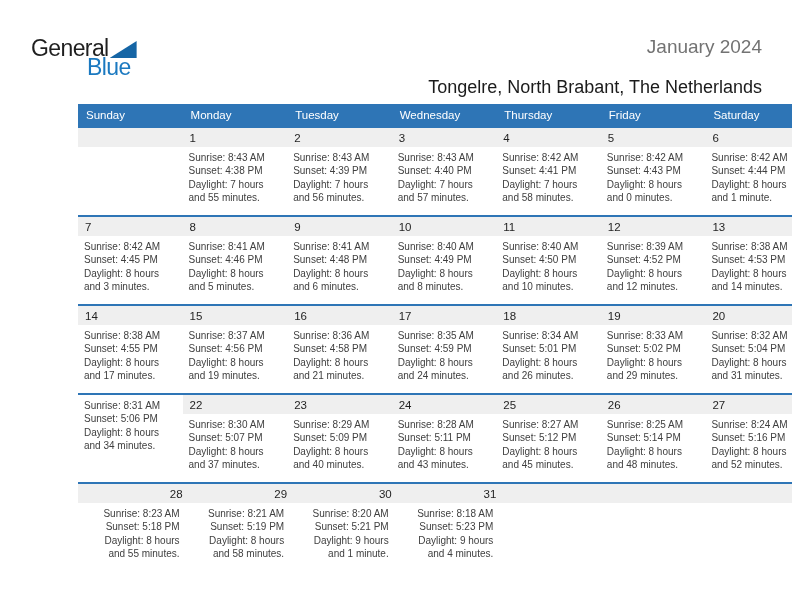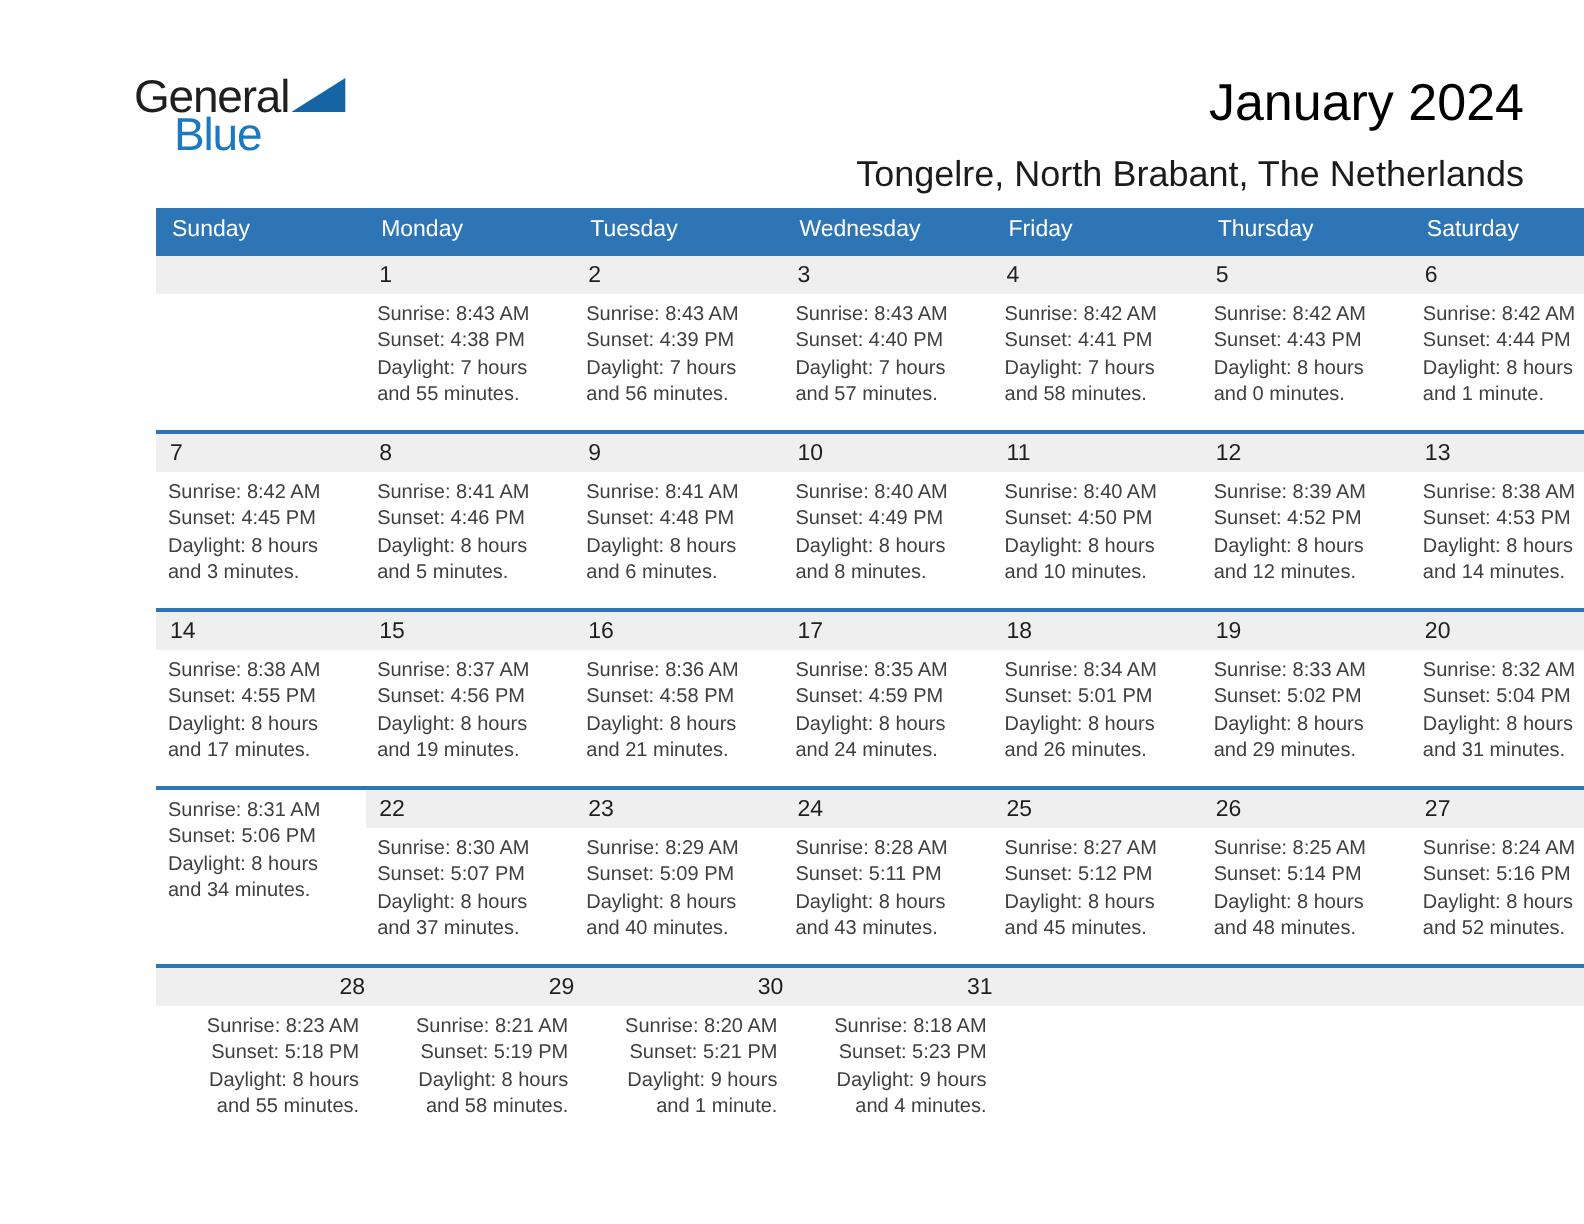--- a/index.html
+++ b/index.html
@@ -2,27 +2,27 @@
 <html><head>
 <meta charset="utf-8">
 <style>
   html,body{margin:0;padding:0;}
   body{
     width:792px;height:612px;background:#ffffff;position:relative;overflow:hidden;
     font-family:"Liberation Sans", sans-serif;
     -webkit-font-smoothing:antialiased;
   }
   .logo{position:absolute;left:31px;top:37px;line-height:1;}
-  .logo-row1{display:flex;align-items:center;margin-left:36px;}
+  .logo-row1{display:flex;align-items:flex-end;}
   .logo-general{font-size:23px;color:#1f1f1f;letter-spacing:-0.6px;}
   .logo-triangle{width:27px;height:17px;background:#1565a5;margin-left:1px;margin-bottom:2px;
     clip-path:polygon(0 100%,100% 0,100% 100%);}
   .logo-blue{font-size:23px;color:#1b79c0;margin-left:56px;margin-top:-4px;letter-spacing:-0.6px;}
 
-  .title{position:absolute;top:36px;right:30px;font-size:26px;color:#000000;text-align:center;}
+  .title{position:absolute;top:36px;right:30px;font-size:19px;color:#737373;text-align:center;}
   .subtitle{position:absolute;top:77px;right:30px;font-size:18px;color:#1b1b1b;}
 
   .calendar{position:absolute;left:30px;top:104px;width:732px;margin-left:48px;}
   .weekday-row{display:grid;grid-template-columns:repeat(7,1fr);background:#2e75b6;height:22px;}
   .weekday-cell{color:#ffffff;font-size:11.5px;line-height:22px;padding-left:8px;overflow:hidden;white-space:nowrap;}
 
   .week-row{display:grid;grid-template-columns:repeat(7,1fr);border-top:2px solid #2e75b6;min-height:87px;}
   .week-row.last{min-height:96px;border-top-width:2px;text-align:right;}
   .cell{overflow:hidden;}
   .daynum-strip{background:#efefef;height:19px;}
@@ -43,22 +43,22 @@
 
 <div class="title">January 2024</div>
 <div class="subtitle">Tongelre, North Brabant, The Netherlands</div>
 
 <div class="calendar">
   <div class="weekday-row" id="weekday-row">
       <div class="weekday-cell">Sunday</div>
       <div class="weekday-cell">Monday</div>
       <div class="weekday-cell">Tuesday</div>
       <div class="weekday-cell">Wednesday</div>
+      <div class="weekday-cell">Thursday</div>
       <div class="weekday-cell">Friday</div>
-      <div class="weekday-cell">Thursday</div>
       <div class="weekday-cell">Saturday</div>
     </div>
   <div id="weeks">
       <div class="week-row">
         <div class="cell">
           <div class="daynum-strip"><span class="daynum"></span></div>
           <div class="cell-body"></div>
         </div>
         <div class="cell">
           <div class="daynum-strip"><span class="daynum">1</span></div>

